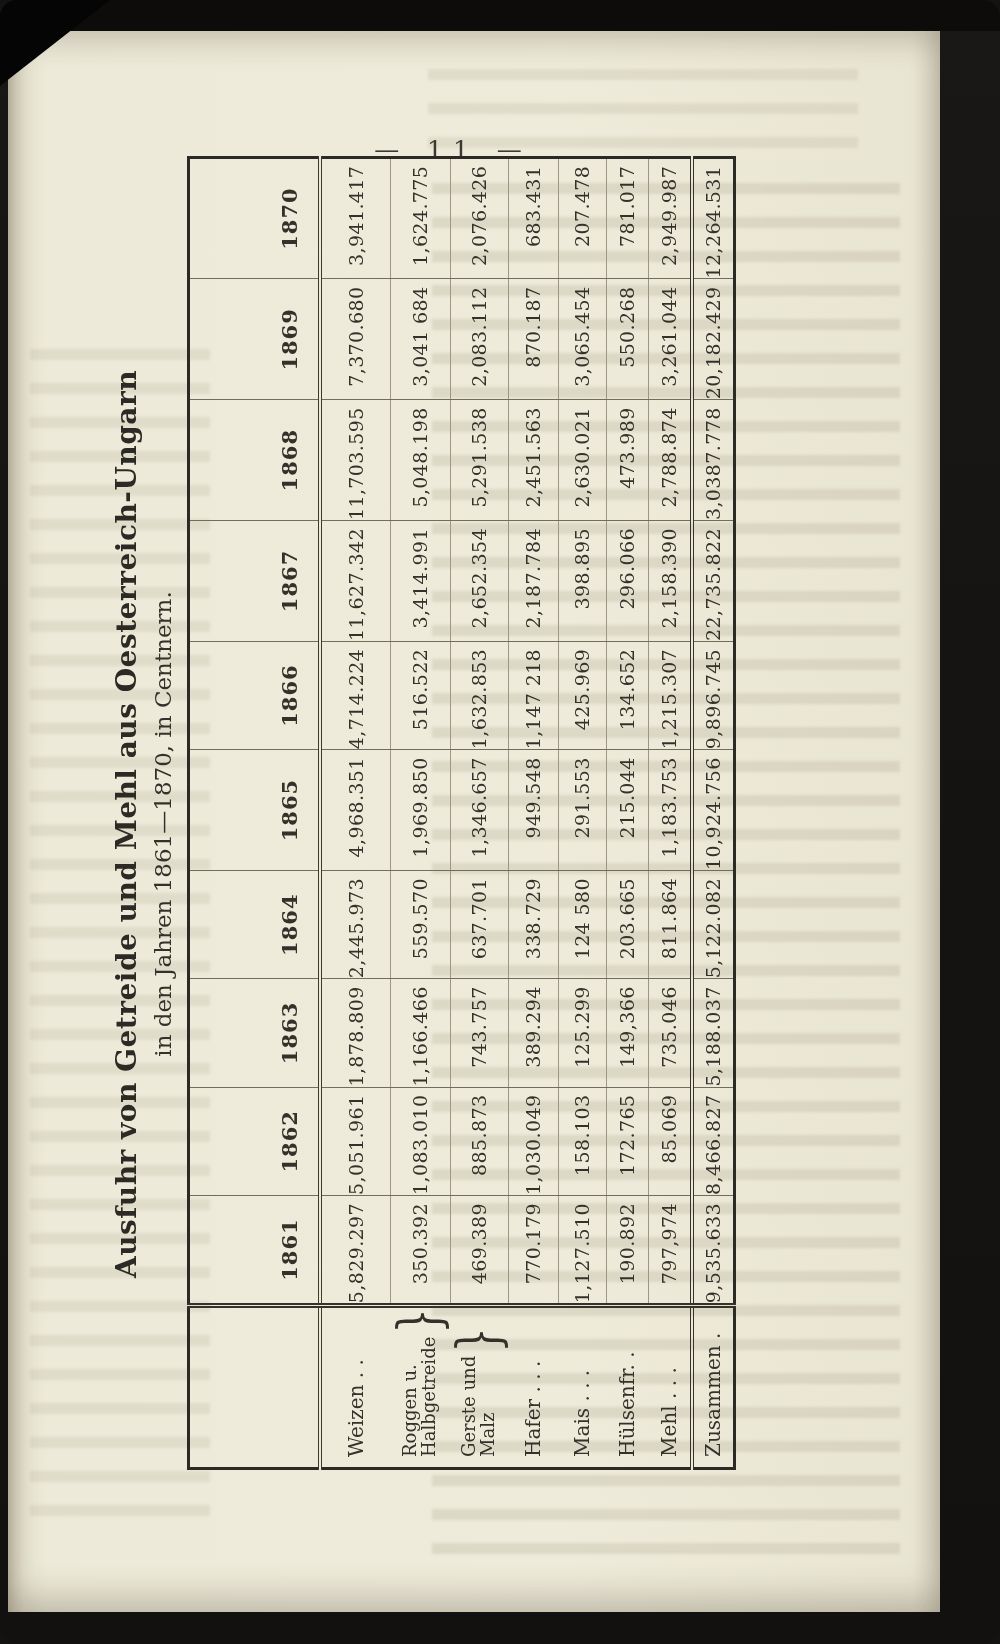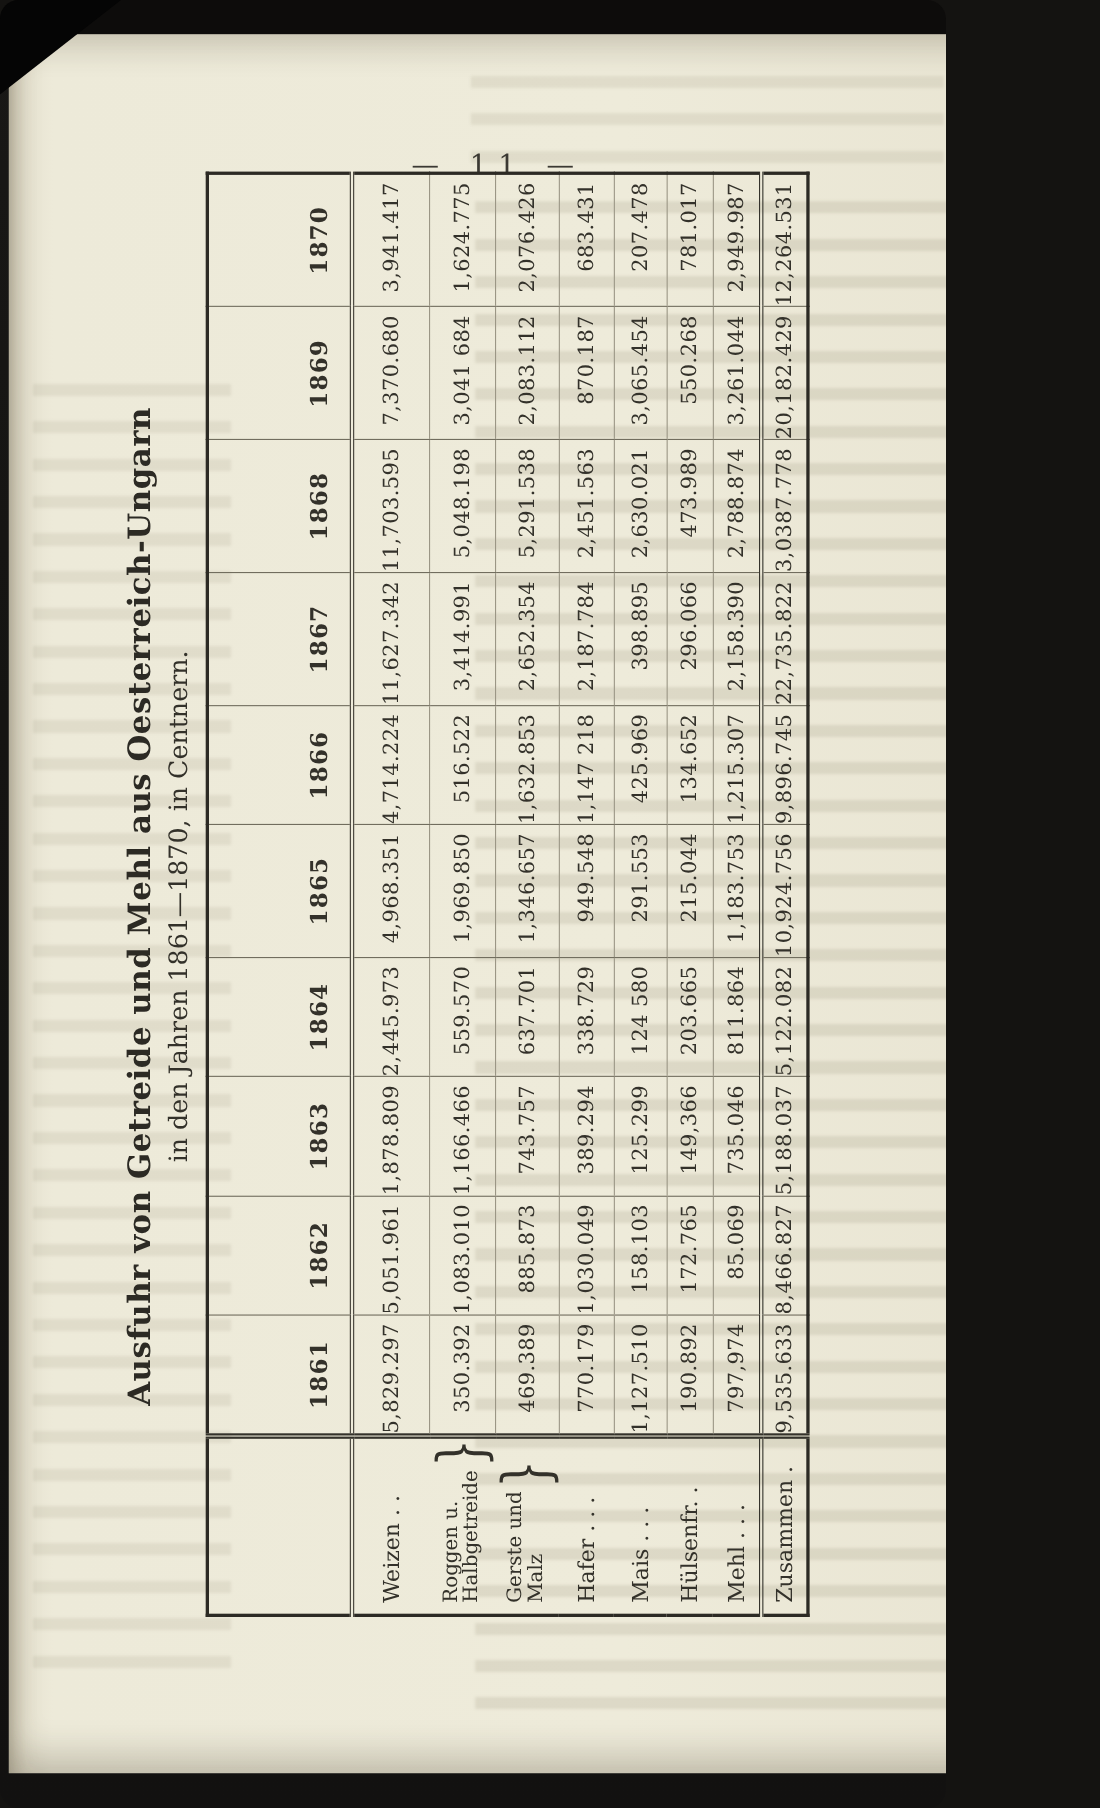--- a/index.html
+++ b/index.html
@@ -1,16 +1,16 @@
 <!DOCTYPE html>
 <html><head>
 <meta charset="utf-8">
 <style>
   html,body{margin:0;padding:0;background:#141311;}
-  #canvas{position:relative;width:860px;height:1644px;overflow:hidden;
+  #canvas{position:relative;width:1000px;height:1644px;overflow:hidden;
           background:linear-gradient(180deg,#191816 0%,#151412 40%,#121110 100%);
           font-family:"DejaVu Serif",serif;border-radius:17px;}
   .corner-wedge{position:absolute;left:0;top:0;width:110px;height:86px;background:#050505;
           clip-path:polygon(0 0,100% 0,0 100%);z-index:3;}
   .top-band{position:absolute;left:0;top:0;width:100%;height:31px;background:#0d0c0b;z-index:2;}
   .paper{position:absolute;left:8px;top:31px;width:932px;height:1581px;z-index:1;
          background:linear-gradient(90deg,#cfcab6 0px,#ddd8c5 7px,#e7e3d1 16px,#edead9 40px,#eeebda 60%,#e9e5d3 97%,#ddd8c6 100%);
          box-shadow:inset 0 14px 26px rgba(60,52,30,.18), inset 0 -18px 30px rgba(60,52,30,.22);}
   
   .bleed{position:absolute;filter:blur(1.6px);opacity:.5;pointer-events:none;

